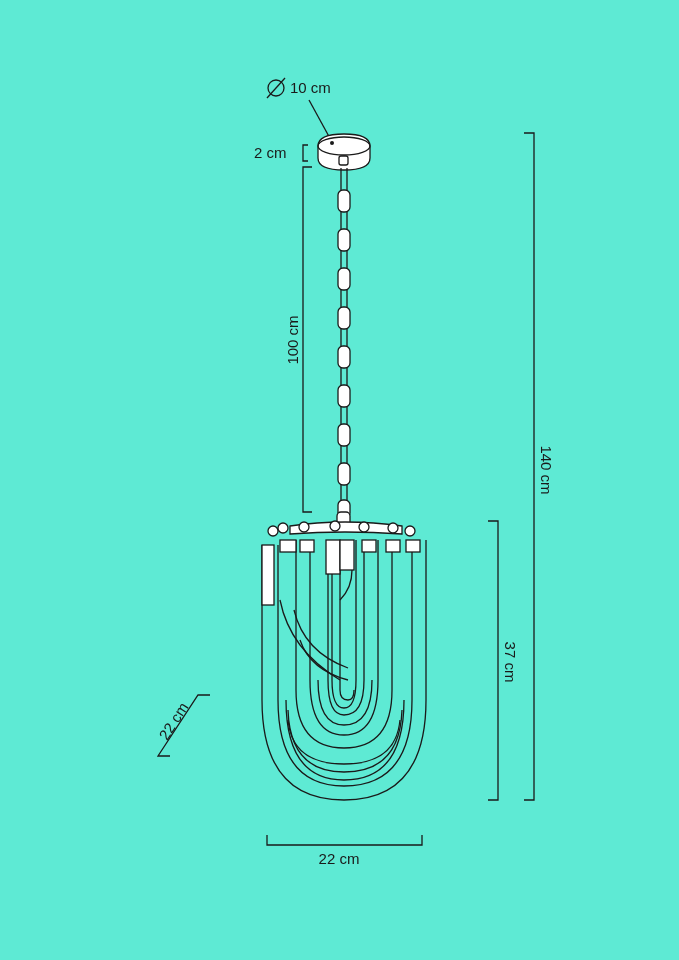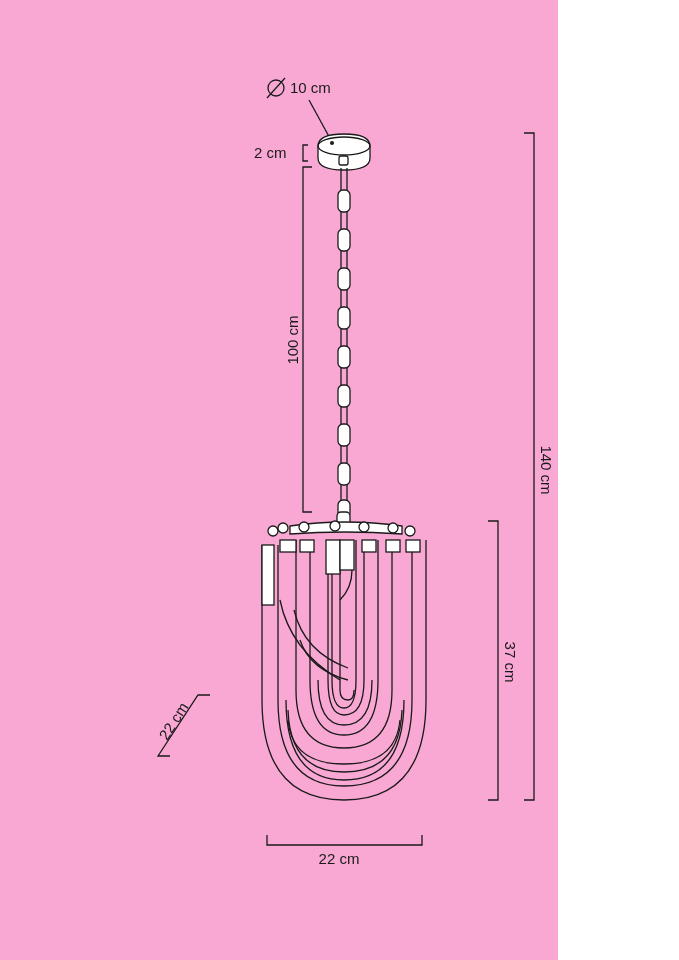--- a/index.html
+++ b/index.html
@@ -1,16 +1,16 @@
 <!DOCTYPE html>
 <html><head>
 <meta charset="utf-8">
 <style>
   html, body { margin:0; padding:0; background:#ffffff; }
-  #canvas { position:relative; width:558px; height:960px; background:#f9a8d4; overflow:hidden; }
+  #canvas { position:relative; width:679px; height:960px; background:#5eead4; overflow:hidden; }
   svg { position:absolute; left:0; top:0; }
   .label { font-family:"Liberation Sans", sans-serif; font-size:15px; fill:#1a1a1a; }
   .ln { stroke:#1a1a1a; stroke-width:1.3; fill:none; }
   .lnw { stroke:#1a1a1a; stroke-width:1.3; fill:#ffffff; }
 </style>
 </head>
 <body>
 
 <div id="canvas">
 <svg width="679" height="960" viewBox="0 0 679 960" xmlns="http://www.w3.org/2000/svg">

